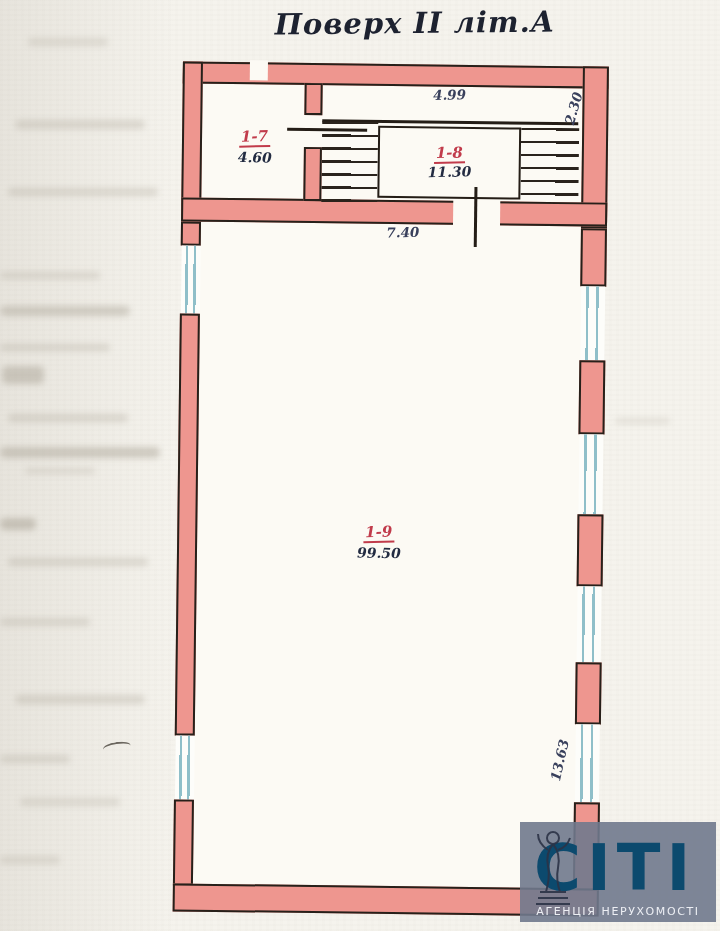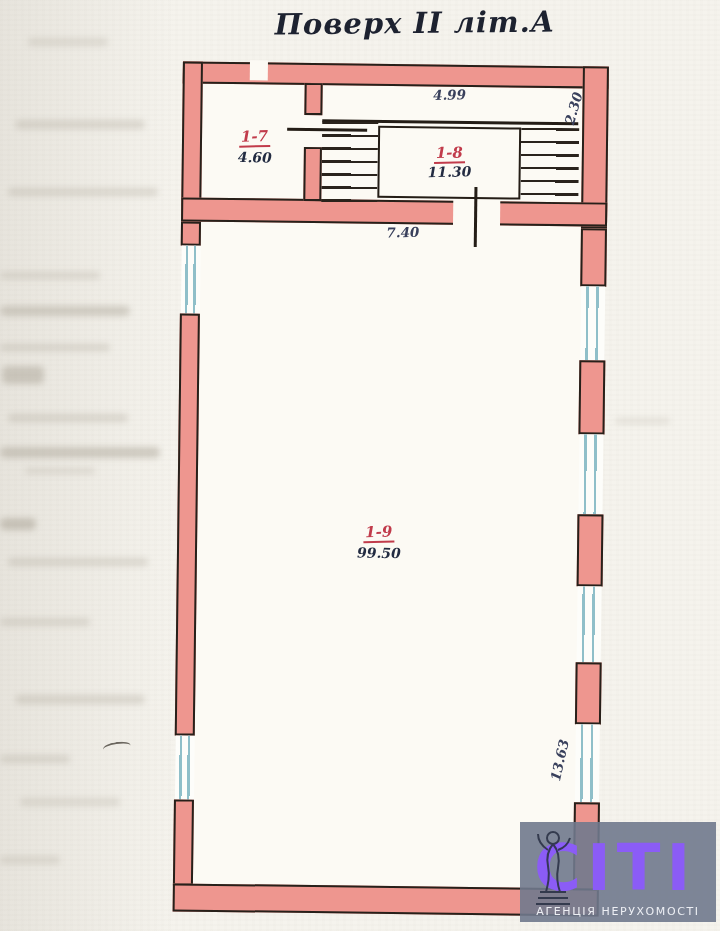--- a/index.html
+++ b/index.html
@@ -45,21 +45,21 @@
   .dim{position:absolute;color:#39405c;font-style:italic;font-weight:bold;font-size:13.5px;
     text-align:center;transform:rotate(-2deg);}
   .dim.vert-tr{left:542px;top:98px;width:54px;transform:rotate(-75deg);}
   .dim.vert-rs{left:533px;top:750px;width:60px;transform:rotate(-78deg);}
   .room19-label{left:330px;top:522px;width:100px;text-align:center;}
   .room17-label{left:208px;top:128px;width:86px;text-align:center;}
   
   .watermark{left:520px;top:822px;width:196px;height:100px;
     background:rgba(112,121,141,0.90);}
   .brand{position:absolute;left:14px;top:2px;font-family:"DejaVu Sans",sans-serif;
-    font-weight:bold;font-size:64px;line-height:88px;color:#8b5cf6;letter-spacing:6px;}
+    font-weight:bold;font-size:64px;line-height:88px;color:#0c4a6e;letter-spacing:6px;}
   .statue{position:absolute;left:6px;top:4px;}
   .tagline{position:absolute;left:0;right:0;bottom:4px;text-align:center;
     font-family:"DejaVu Sans",sans-serif;font-size:11px;color:#edeff4;letter-spacing:1.6px;}
 </style>
 </head>
 <body>
 
 <div class="abs lstrip"></div>
 <div>
   <div class="smudge" style="left:28px;top:38px;width:80px;height:8px;opacity:.25"></div>

